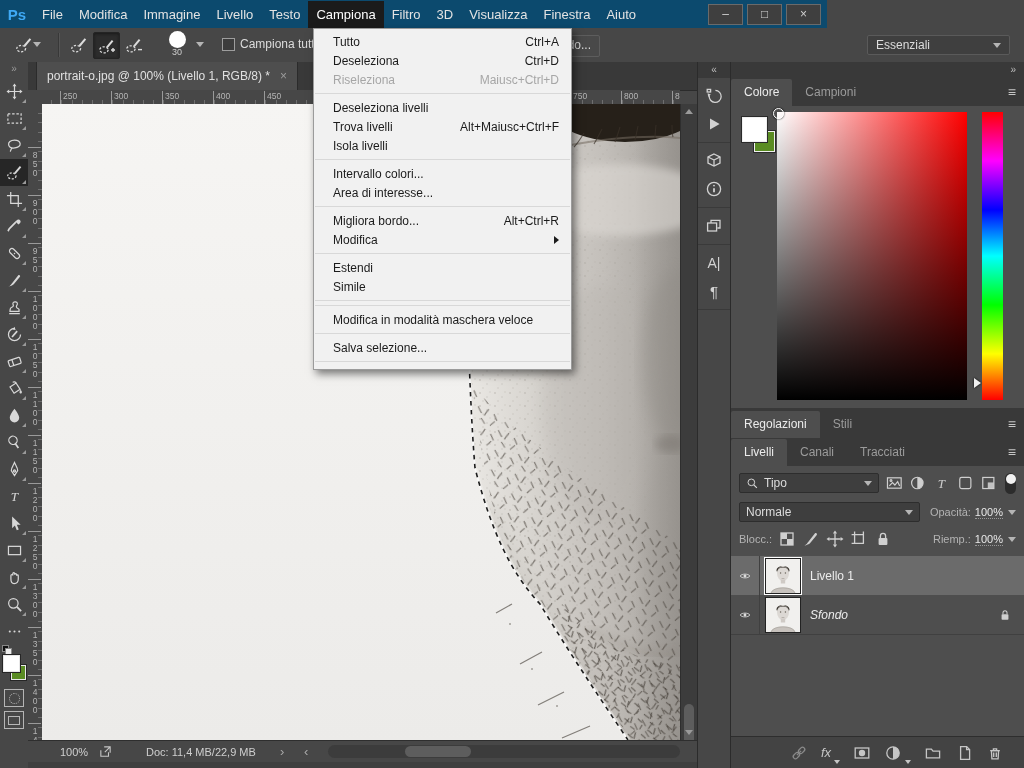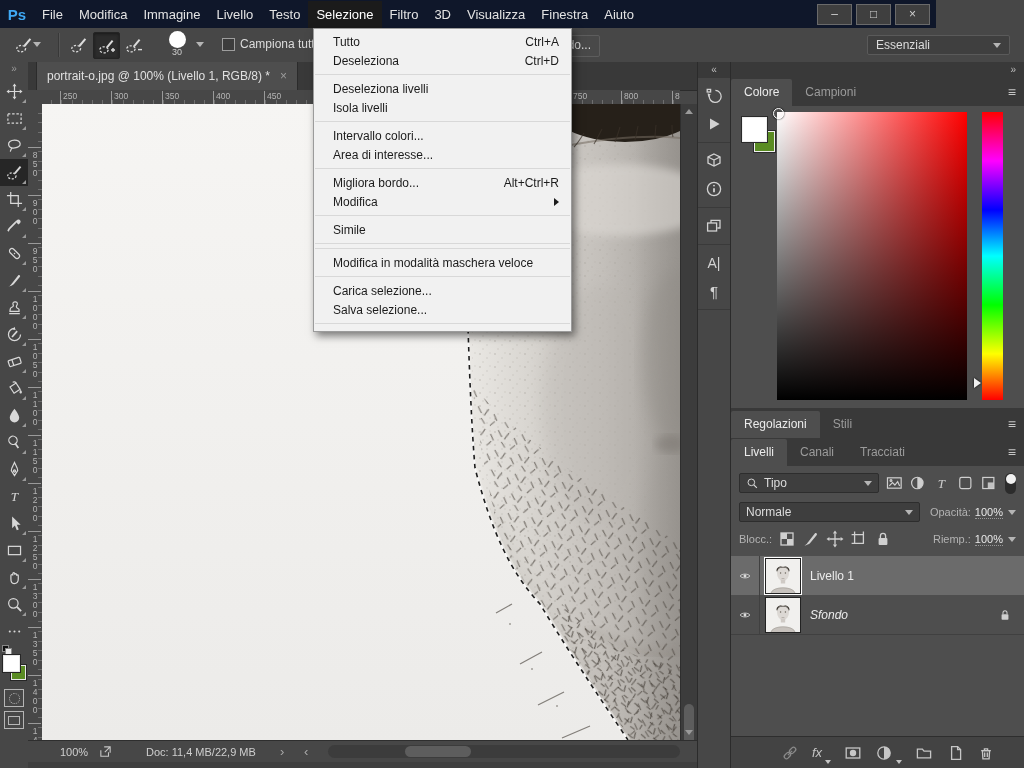--- a/index.html
+++ b/index.html
@@ -5,21 +5,21 @@
   html,body{margin:0;padding:0;background:#2b2b2b}
   #app{position:relative;width:1024px;height:768px;background:#474747;
        font-family:"Liberation Sans",sans-serif;overflow:hidden;color:#dcdcdc;
        -webkit-font-smoothing:antialiased}
   .abs{position:absolute}
   .icn{display:inline-flex;width:18px;height:18px;align-items:center;justify-content:center}
   .icn svg{width:100%;height:100%}
   .caret{width:0;height:0;border-left:4px solid transparent;border-right:4px solid transparent;border-top:5px solid #b5b5b5;display:inline-block}
 
   
-  #menubar{left:0;top:0;width:936px;height:28px;background:#0f172a;border-bottom:1px solid #2d2d2d;display:flex;align-items:center}
+  #menubar{left:0;top:0;width:827px;height:28px;background:#0c4a6e;border-bottom:1px solid #2d2d2d;display:flex;align-items:center}
   #ps-logo{width:34px;text-align:center;color:#3fa9f5;font-weight:bold;font-size:15px}
   .mb-item{font-size:13px;color:#e3e3e3;padding:0 8px;line-height:27px;cursor:default}
   .mb-item.active{background:#1b1b1b;color:#fff}
   #win-controls{margin-left:auto;margin-right:6px;display:flex;gap:4px}
   .win-btn{width:33px;height:19px;background:#3f3f3f;border:1px solid #6a6a6a;color:#cfcfcf;
            font-size:12px;display:flex;align-items:center;justify-content:center;line-height:1}
 
   
   #optionsbar{left:0;top:28px;width:1024px;height:34px;background:#474747;border-bottom:1px solid #2b2b2b}
   .ob-sep{position:absolute;top:5px;width:1px;height:24px;background:#383838;border-right:1px solid #555}
@@ -113,21 +113,21 @@
   .lock-icn{margin-left:6px;color:#d0d0d0}
   .layer-row{position:absolute;left:0;width:293px;height:39px;display:flex;align-items:center;border-bottom:1px solid #404040;background:#4e4e4e}
   .layer-row.selected{background:#6b6b6b}
   .eye-cell{width:28px;display:flex;justify-content:center;border-right:1px solid #404040;align-self:stretch;align-items:center}
   .thumb{width:34px;height:34px;margin-left:5px;border:1px solid #222;background:#f1f0ee}
   .layer-row.selected .thumb{outline:1.5px solid #fff}
   .layer-name{font-size:12px;color:#ececec;margin-left:9px}
   .layer-name.italic{font-style:italic}
   .layer-lock{margin-left:auto;margin-right:12px;color:#cfcfcf}
   #layers-bottom{position:absolute;left:0;top:270px;width:293px;height:32px;background:#434343;border-top:1px solid #2e2e2e;
-                 display:flex;align-items:center;justify-content:flex-end;gap:13px;padding-right:29px;box-sizing:border-box}
+                 display:flex;align-items:center;justify-content:flex-end;gap:13px;padding-right:20px;box-sizing:border-box}
   #layers-bottom .icn{color:#c6c6c6}
   #fx-label{font-style:italic;font-size:13px;color:#c6c6c6}
   .tiny-caret{width:0;height:0;border-left:3px solid transparent;border-right:3px solid transparent;border-top:4px solid #c6c6c6;align-self:flex-end;margin-left:-10px;margin-bottom:4px}
 
   
   #select-menu{left:313px;top:28px;width:257px;background:#f1f1f1;border:1px solid #9b9b9b;
                box-shadow:3px 4px 8px rgba(0,0,0,.5);padding:3px 0;z-index:50;font-size:12px;color:#1b1b1b}
   .menu-row{height:19px;display:flex;align-items:center;padding:0 12px 0 19px}
   .menu-row .ml{flex:0 0 auto}
   .menu-row .ms{margin-left:auto;color:#1b1b1b}
@@ -142,21 +142,21 @@
 <div id="app">
 
   <div id="menubar" class="abs">
     <div id="ps-logo">Ps</div>
     <div id="menubar-items" style="display:flex">
         <span class="mb-item">File</span>
         <span class="mb-item">Modifica</span>
         <span class="mb-item">Immagine</span>
         <span class="mb-item">Livello</span>
         <span class="mb-item">Testo</span>
-        <span class="mb-item active">Selezione</span>
+        <span class="mb-item active">Campiona</span>
         <span class="mb-item">Filtro</span>
         <span class="mb-item">3D</span>
         <span class="mb-item">Visualizza</span>
         <span class="mb-item">Finestra</span>
         <span class="mb-item">Aiuto</span>
       </div>
     <div id="win-controls">
       <div class="win-btn">–</div>
       <div class="win-btn">□</div>
       <div class="win-btn">×</div>
@@ -873,23 +873,31 @@
   <div id="select-menu" class="abs">
     <div id="select-menu-list">
         <div class="menu-row">
           <span class="ml">Tutto</span>
           <span class="ms">Ctrl+A</span>
         </div>
         <div class="menu-row">
           <span class="ml">Deseleziona</span>
           <span class="ms">Ctrl+D</span>
         </div>
+        <div class="menu-row disabled">
+          <span class="ml">Riseleziona</span>
+          <span class="ms">Maiusc+Ctrl+D</span>
+        </div>
         <div class="menu-sep"></div>
         <div class="menu-row">
           <span class="ml">Deseleziona livelli</span>
+        </div>
+        <div class="menu-row">
+          <span class="ml">Trova livelli</span>
+          <span class="ms">Alt+Maiusc+Ctrl+F</span>
         </div>
         <div class="menu-row">
           <span class="ml">Isola livelli</span>
         </div>
         <div class="menu-sep"></div>
         <div class="menu-row">
           <span class="ml">Intervallo colori...</span>
         </div>
         <div class="menu-row">
           <span class="ml">Area di interesse...</span>
@@ -898,31 +906,31 @@
         <div class="menu-row">
           <span class="ml">Migliora bordo...</span>
           <span class="ms">Alt+Ctrl+R</span>
         </div>
         <div class="menu-row">
           <span class="ml">Modifica</span>
           <span class="subarrow"></span>
         </div>
         <div class="menu-sep"></div>
         <div class="menu-row">
+          <span class="ml">Estendi</span>
+        </div>
+        <div class="menu-row">
           <span class="ml">Simile</span>
         </div>
         <div class="menu-sep"></div>
         <div class="menu-sep"></div>
         <div class="menu-row">
           <span class="ml">Modifica in modalità maschera veloce</span>
         </div>
         <div class="menu-sep"></div>
         <div class="menu-row">
-          <span class="ml">Carica selezione...</span>
-        </div>
-        <div class="menu-row">
           <span class="ml">Salva selezione...</span>
         </div>
         <div class="menu-sep"></div>
       </div>
   </div>
 
 </div>
 
 </body></html>

